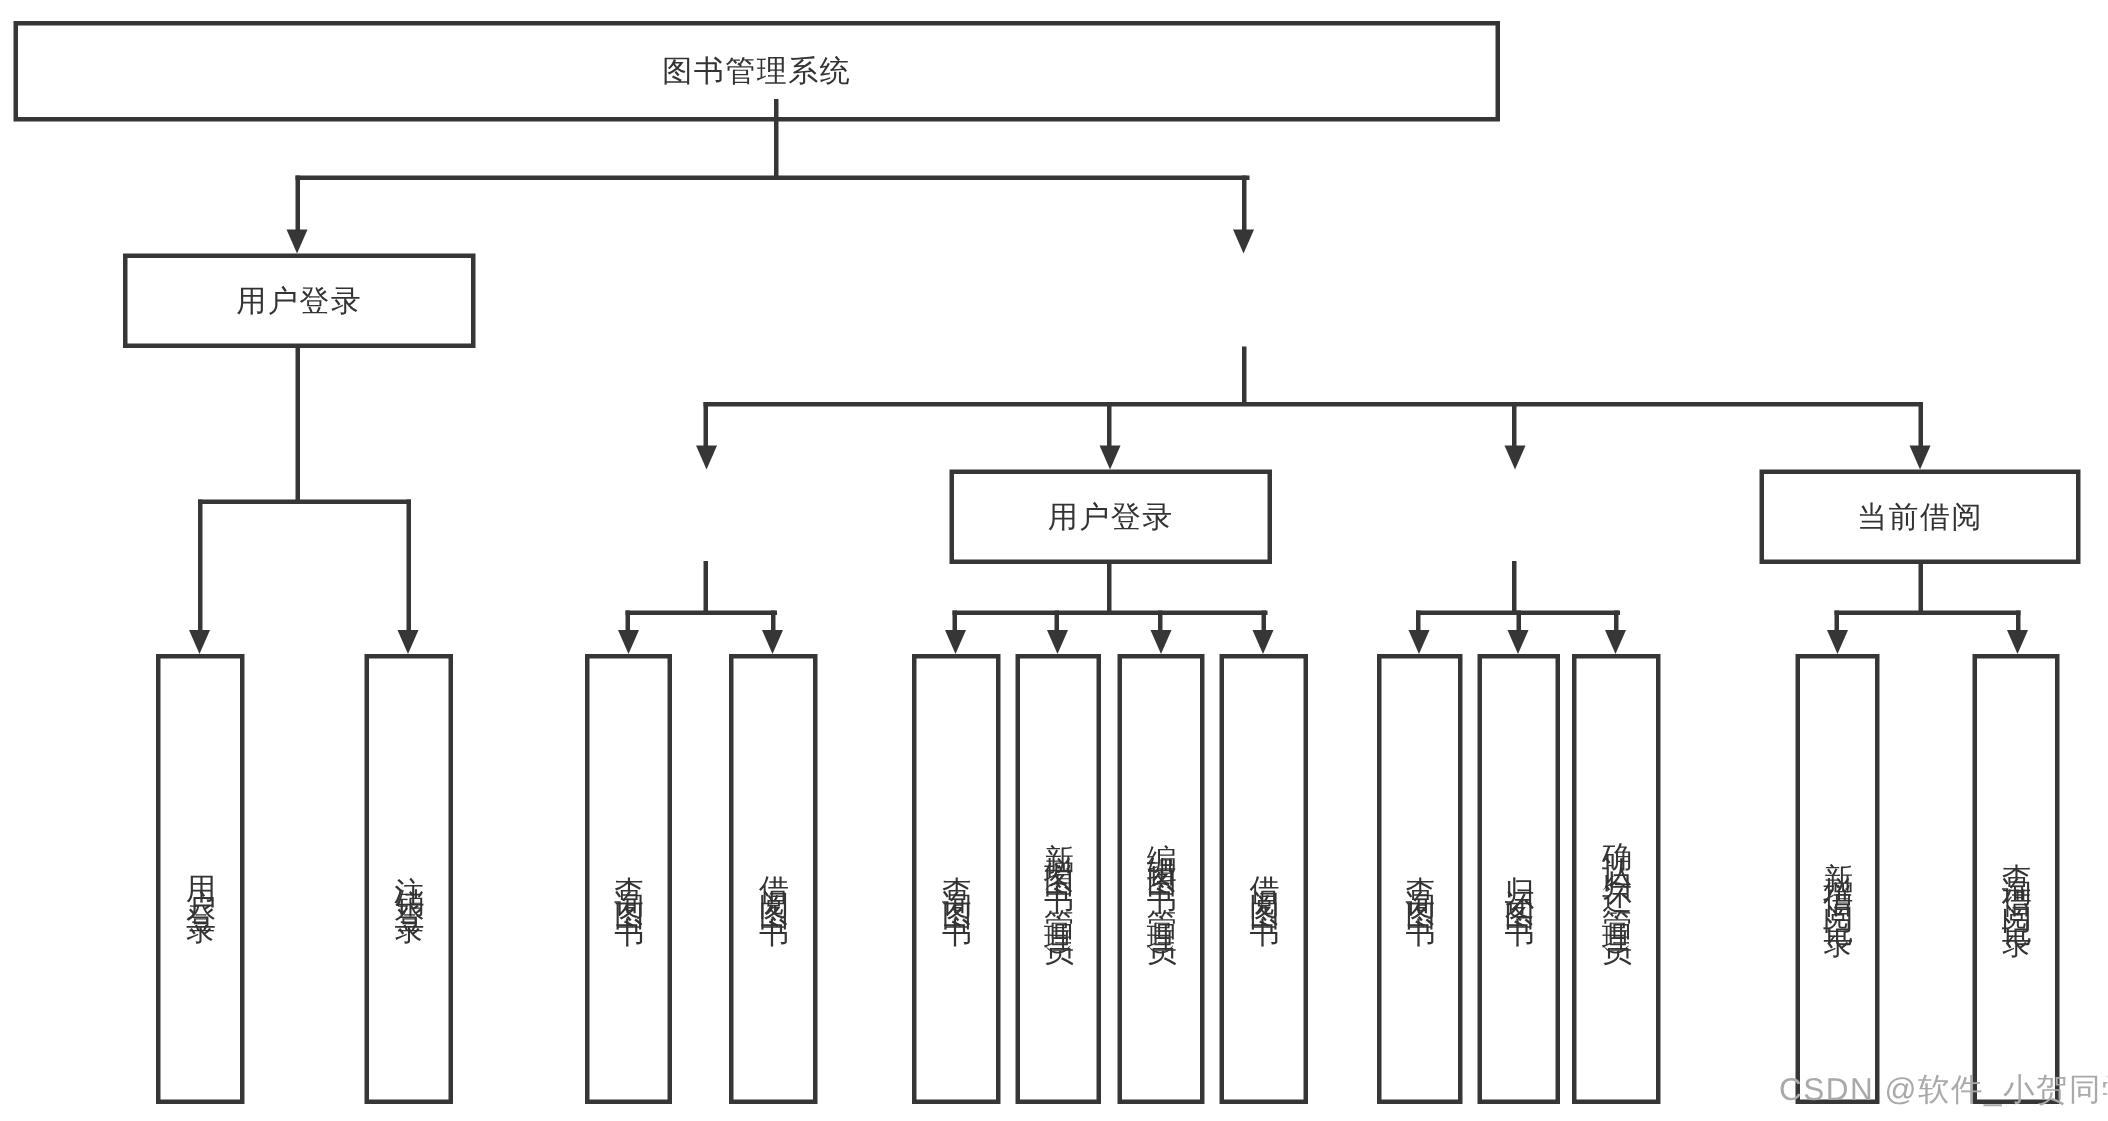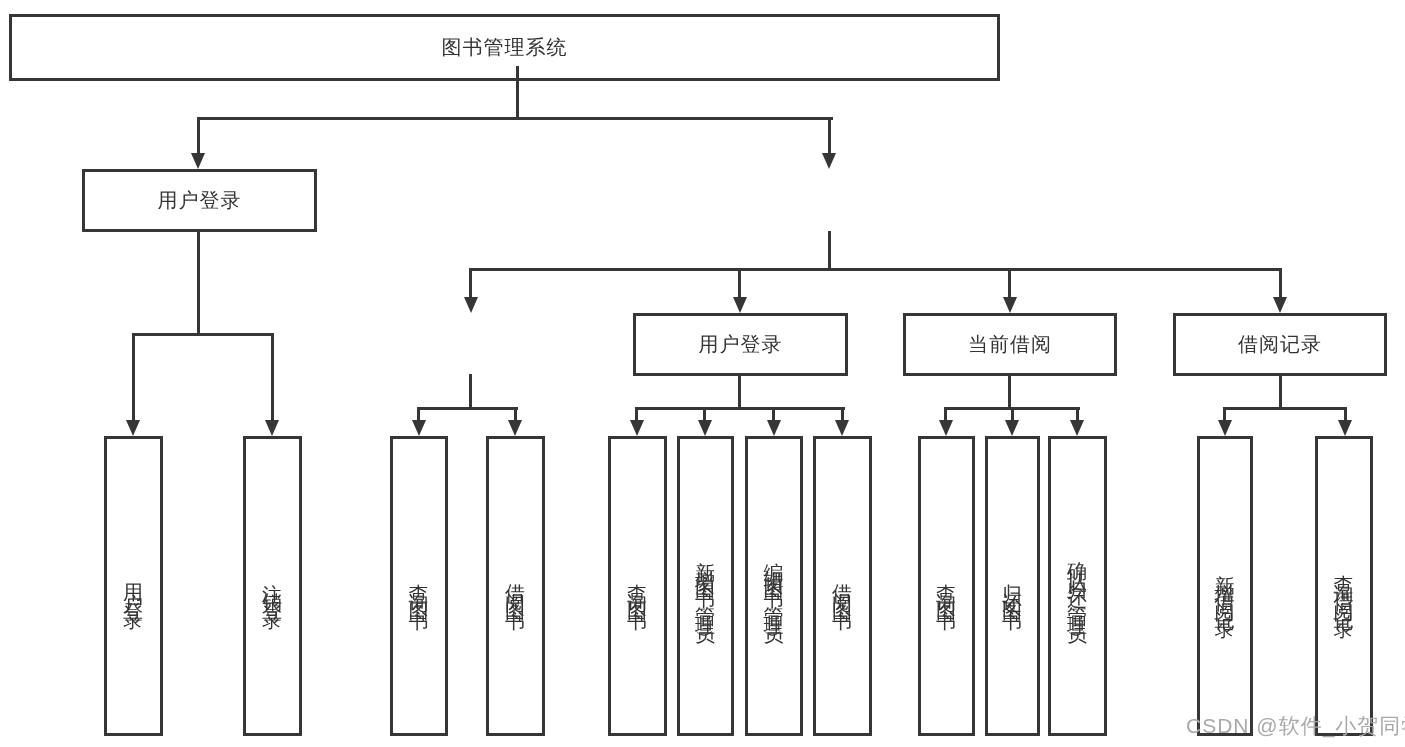--- a/index.html
+++ b/index.html
@@ -63,25 +63,22 @@
   <div class="vline" style="left:738px;top:268px;height:31px"></div>
   <div class="arr" style="left:733px;top:297px"></div>
   <div class="vline" style="left:1008px;top:268px;height:31px"></div>
   <div class="arr" style="left:1003px;top:297px"></div>
   <div class="vline" style="left:1279px;top:268px;height:31px"></div>
   <div class="arr" style="left:1273px;top:297px"></div>
 
   <div class="box" style="left:633px;top:313px;width:215px;height:63px">
     <span class="lbl">用户登录</span>
   </div>
-  <div class="box" style="left:903px;top:313px;width:214px;height:63px">
+  <div class="box" style="left:1173px;top:313px;width:214px;height:63px">
     <span class="lbl">当前借阅</span>
-  </div>
-  <div class="box" style="left:1173px;top:313px;width:214px;height:63px">
-    <span class="lbl">借阅记录</span>
   </div>
 
   <div class="vline" style="left:469px;top:374px;height:36px"></div>
   <div class="hline" style="left:417px;top:407px;width:101px"></div>
   <div class="vline" style="left:417px;top:407px;height:14px"></div>
   <div class="arr" style="left:412px;top:420px"></div>
   <div class="vline" style="left:514px;top:407px;height:14px"></div>
   <div class="arr" style="left:508px;top:420px"></div>
 
   <div class="vline" style="left:738px;top:374px;height:36px"></div>

